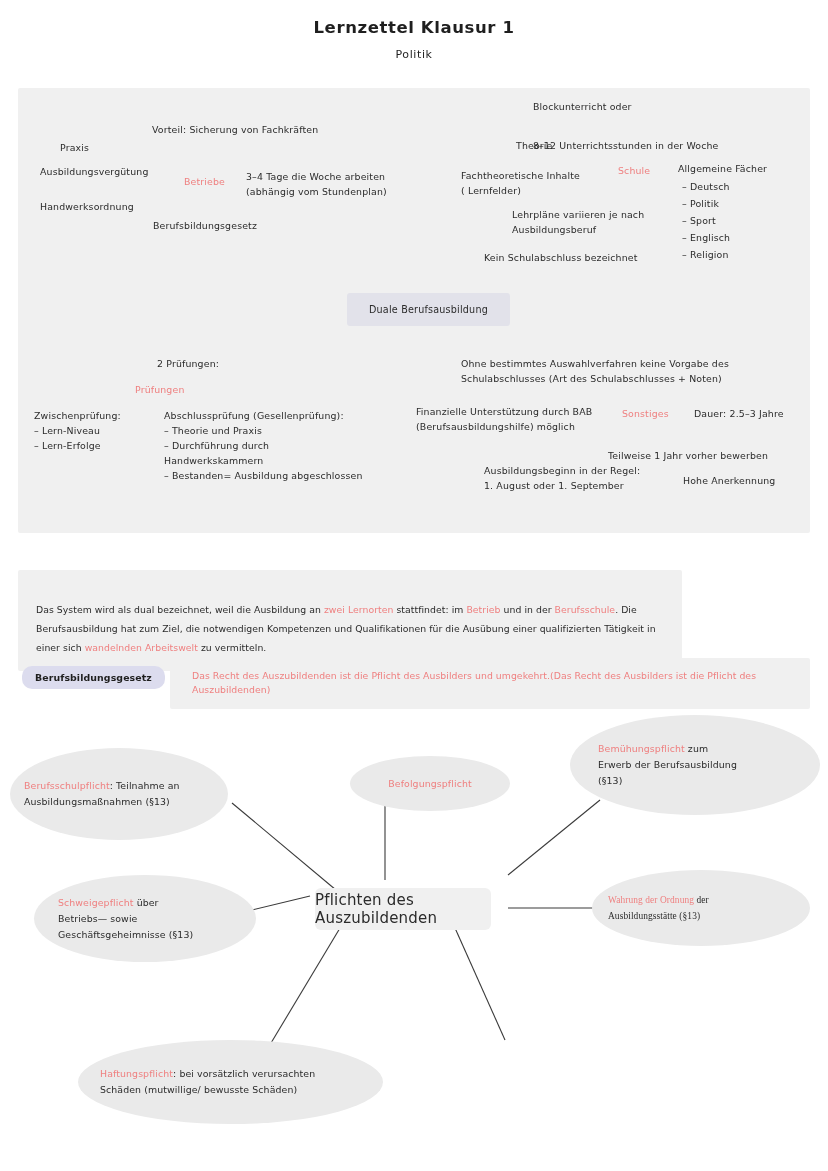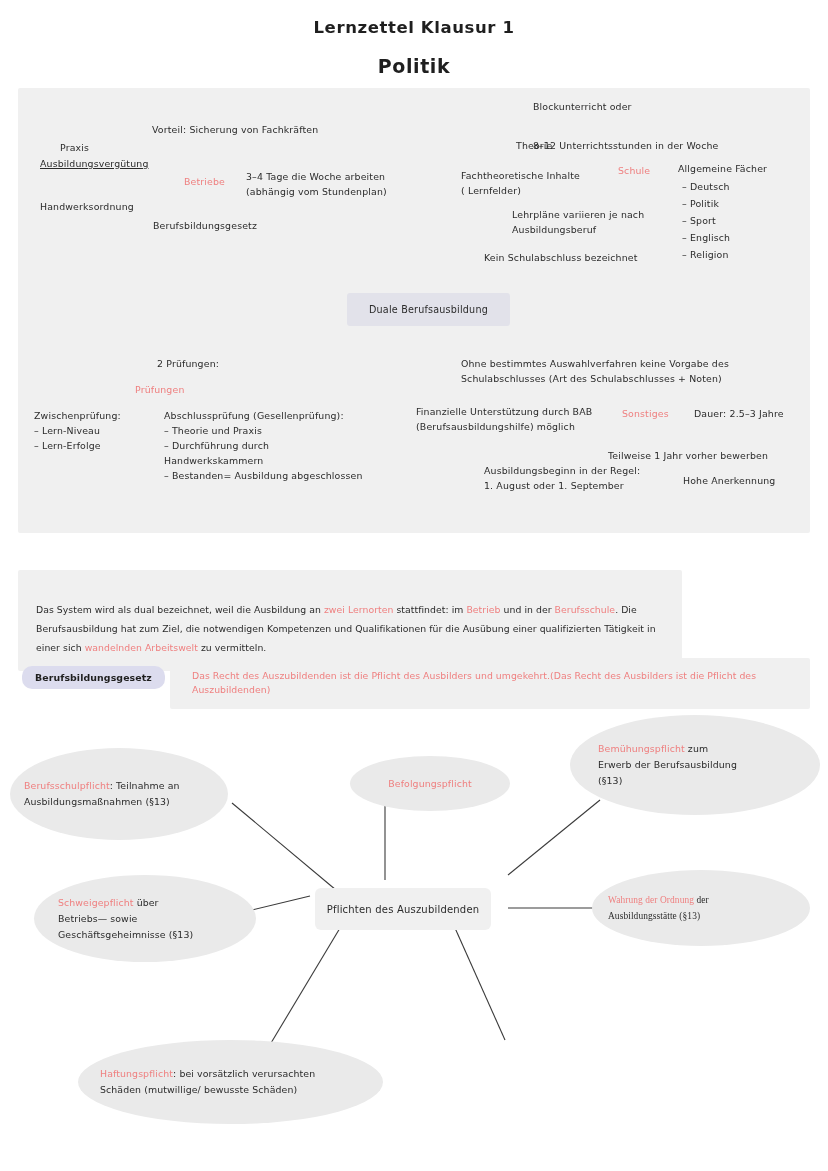--- a/index.html
+++ b/index.html
@@ -25,26 +25,26 @@
     text-align: center;
   }
   .title-main {
     font-size: 16.5px;
     font-weight: 700;
     letter-spacing: 0.6px;
     color: #1f1f1f;
     line-height: 24px;
   }
   .title-sub {
-    font-size: 19px;
-    font-weight: 700;
+    font-size: 11px;
+    font-weight: 400;
     letter-spacing: 0.6px;
     color: #1f1f1f;
     line-height: 24px;
-    margin-top: 14px;
+    margin-top: 3px;
   }
 
   
   .grey-panel {
     position: absolute;
     left: 18px; top: 88px;
     width: 792px; height: 445px;
     background: #f0f0f0;
     border-radius: 2px;
   }
@@ -143,42 +143,42 @@
   }
   .bubble-inner .accent { color: #ef8080; }
 
   .center-node {
     position: absolute;
     background: #f0f0f0;
     border-radius: 6px;
     display: flex;
     align-items: center;
     justify-content: center;
-    font-size: 10px;
+    font-size: 15px;
     color: #2b2b2b;
     letter-spacing: 0.2px;
   }
 </style>
 </head>
 <body>
 
 <div class="page">
 
   <div class="title-block">
     <div class="title-main">Lernzettel Klausur 1</div>
     <div class="title-sub">Politik</div>
   </div>
 
   <div class="grey-panel">
 
     <div class="txt" style="left:134px; top:34px;">Vorteil: Sicherung von Fachkräften</div>
 
     <div class="txt" style="left:42px; top:52px;">Praxis</div>
 
-    <div class="txt" style="left:22px; top:68px;text-decoration:underline;">Ausbildungsvergütung</div>
+    <div class="txt" style="left:22px; top:76px;">Ausbildungsvergütung</div>
 
     <div class="txt accent" style="left:166px; top:86px;">Betriebe</div>
 
     <div class="txt" style="left:228px; top:81px;">3–4 Tage die Woche arbeiten
 (abhängig vom Stundenplan)</div>
 
     <div class="txt" style="left:22px; top:111px;">Handwerksordnung</div>
 
     <div class="txt" style="left:135px; top:130px;">Berufsbildungsgesetz</div>
 

